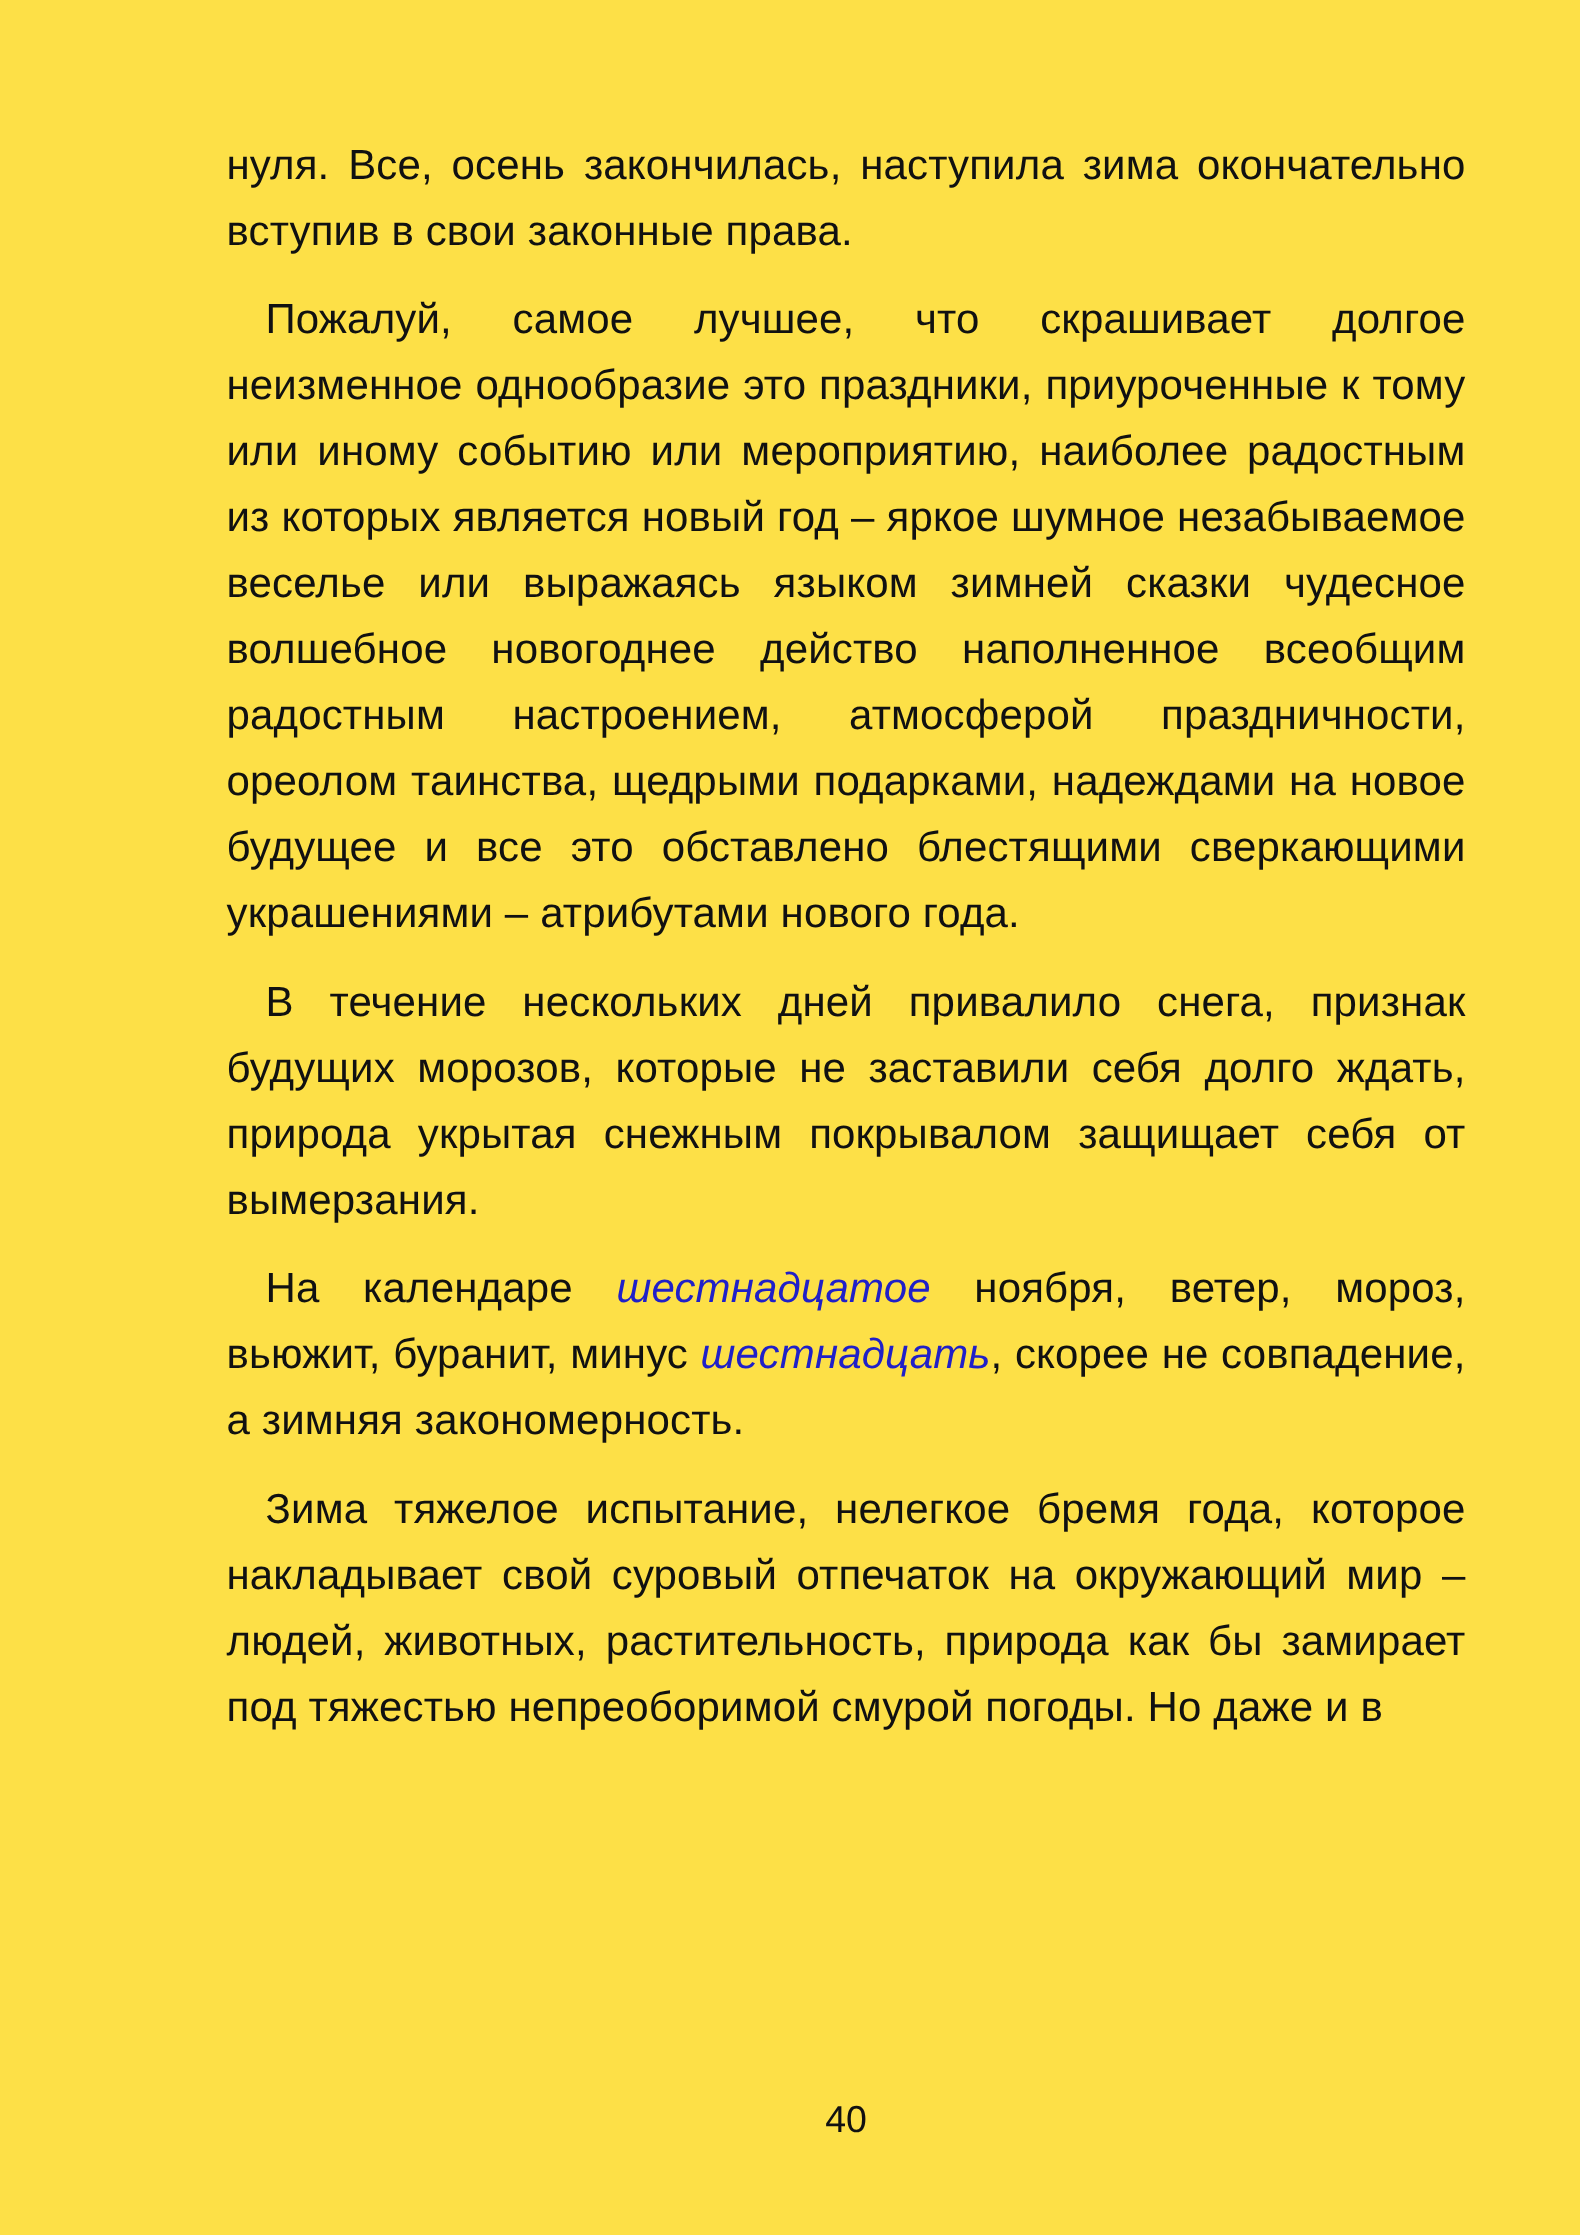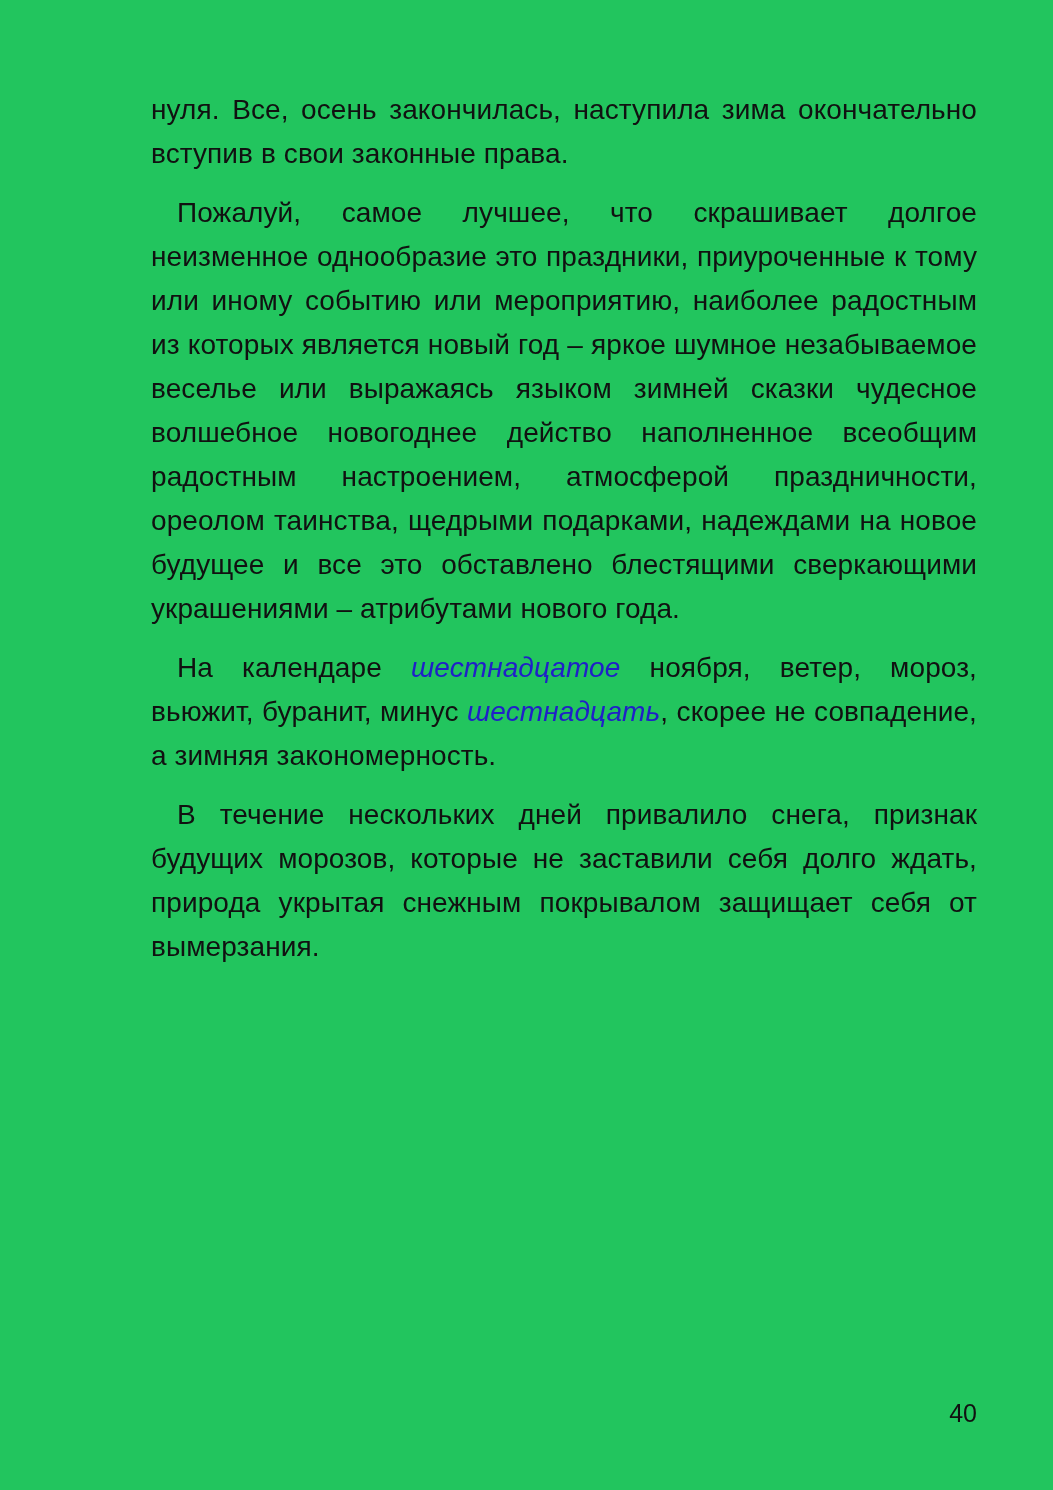--- a/index.html
+++ b/index.html
@@ -33,29 +33,30 @@
     text-indent: 26px;
   }
   .accent-italic {
     font-style: italic;
   }
   .page-number {
     position: absolute;
     top: 1398px;
     left: 151px;
     width: 826px;
-    text-align: right;
+    text-align: center;
     font-size: 25px;
     line-height: 30px;
   }
 </style>
 </head>
 <body>
 
-<div class="page" style="background: #22c55e;">
+<div class="page" style="background: #fde047;">
   <div class="text-block" style="color: rgb(17, 17, 17);">
       <p class="para"><span>нуля. Все, осень закончилась, наступила зима окончательно вступив в свои законные права.</span></p>
       <p class="para indent"><span>Пожалуй, самое лучшее, что скрашивает долгое неизменное однообразие это праздники, приуроченные к тому или иному событию или мероприятию, наиболее радостным из которых является новый год – яркое шумное незабываемое веселье или выражаясь языком зимней сказки чудесное волшебное новогоднее действо наполненное всеобщим радостным настроением, атмосферой праздничности, ореолом таинства, щедрыми подарками, надеждами на новое будущее и все это обставлено блестящими сверкающими украшениями – атрибутами нового года.</span></p>
+      <p class="para indent"><span>В течение нескольких дней привалило снега, признак будущих морозов, которые не заставили себя долго ждать, природа укрытая снежным покрывалом защищает себя от вымерзания.</span></p>
       <p class="para indent"><span>На календаре </span><span class="accent-italic" style="color: rgb(32, 32, 200);">шестнадцатое</span><span> ноября, ветер, мороз, вьюжит, буранит, минус </span><span class="accent-italic" style="color: rgb(32, 32, 200);">шестнадцать</span><span>, скорее не совпадение, а зимняя закономерность.</span></p>
-      <p class="para indent"><span>В течение нескольких дней привалило снега, признак будущих морозов, которые не заставили себя долго ждать, природа укрытая снежным покрывалом защищает себя от вымерзания.</span></p>
+      <p class="para indent"><span>Зима тяжелое испытание, нелегкое бремя года, которое накладывает свой суровый отпечаток на окружающий мир – людей, животных, растительность, природа как бы замирает под тяжестью непреоборимой смурой погоды. Но даже и в</span></p>
     </div>
   <div class="page-number" style="color: rgb(17, 17, 17);">40</div>
 </div>
 
 </body></html>

